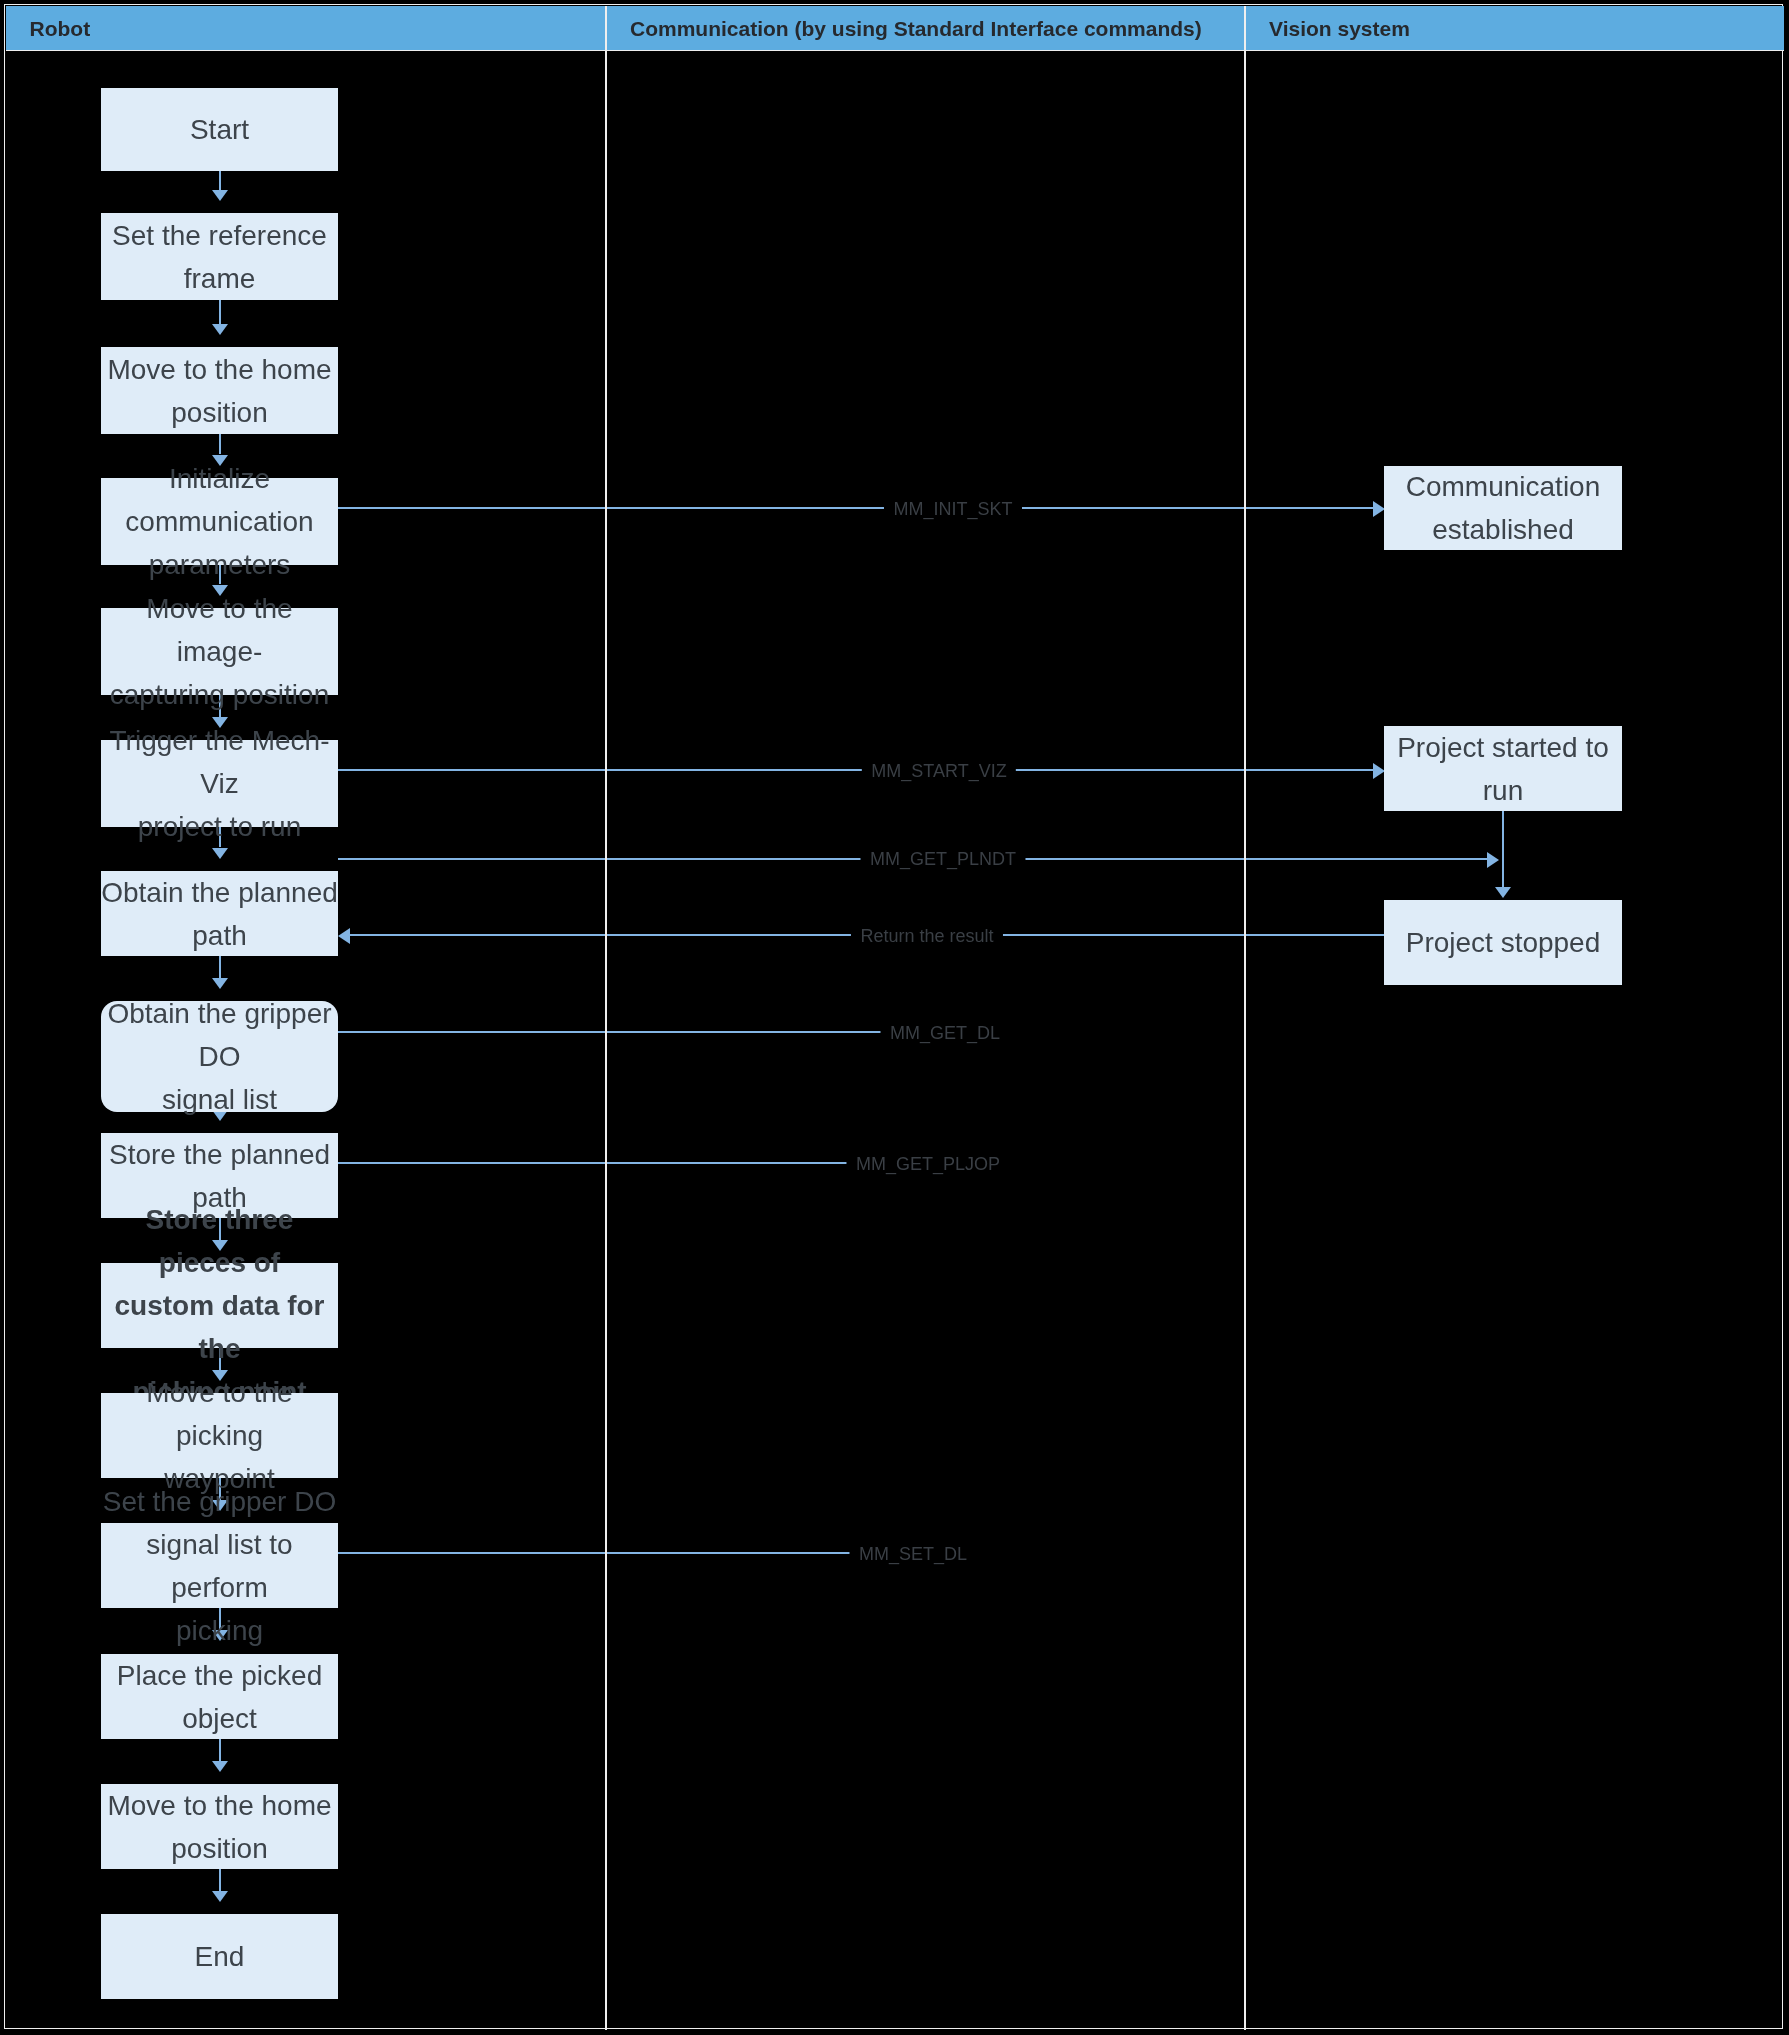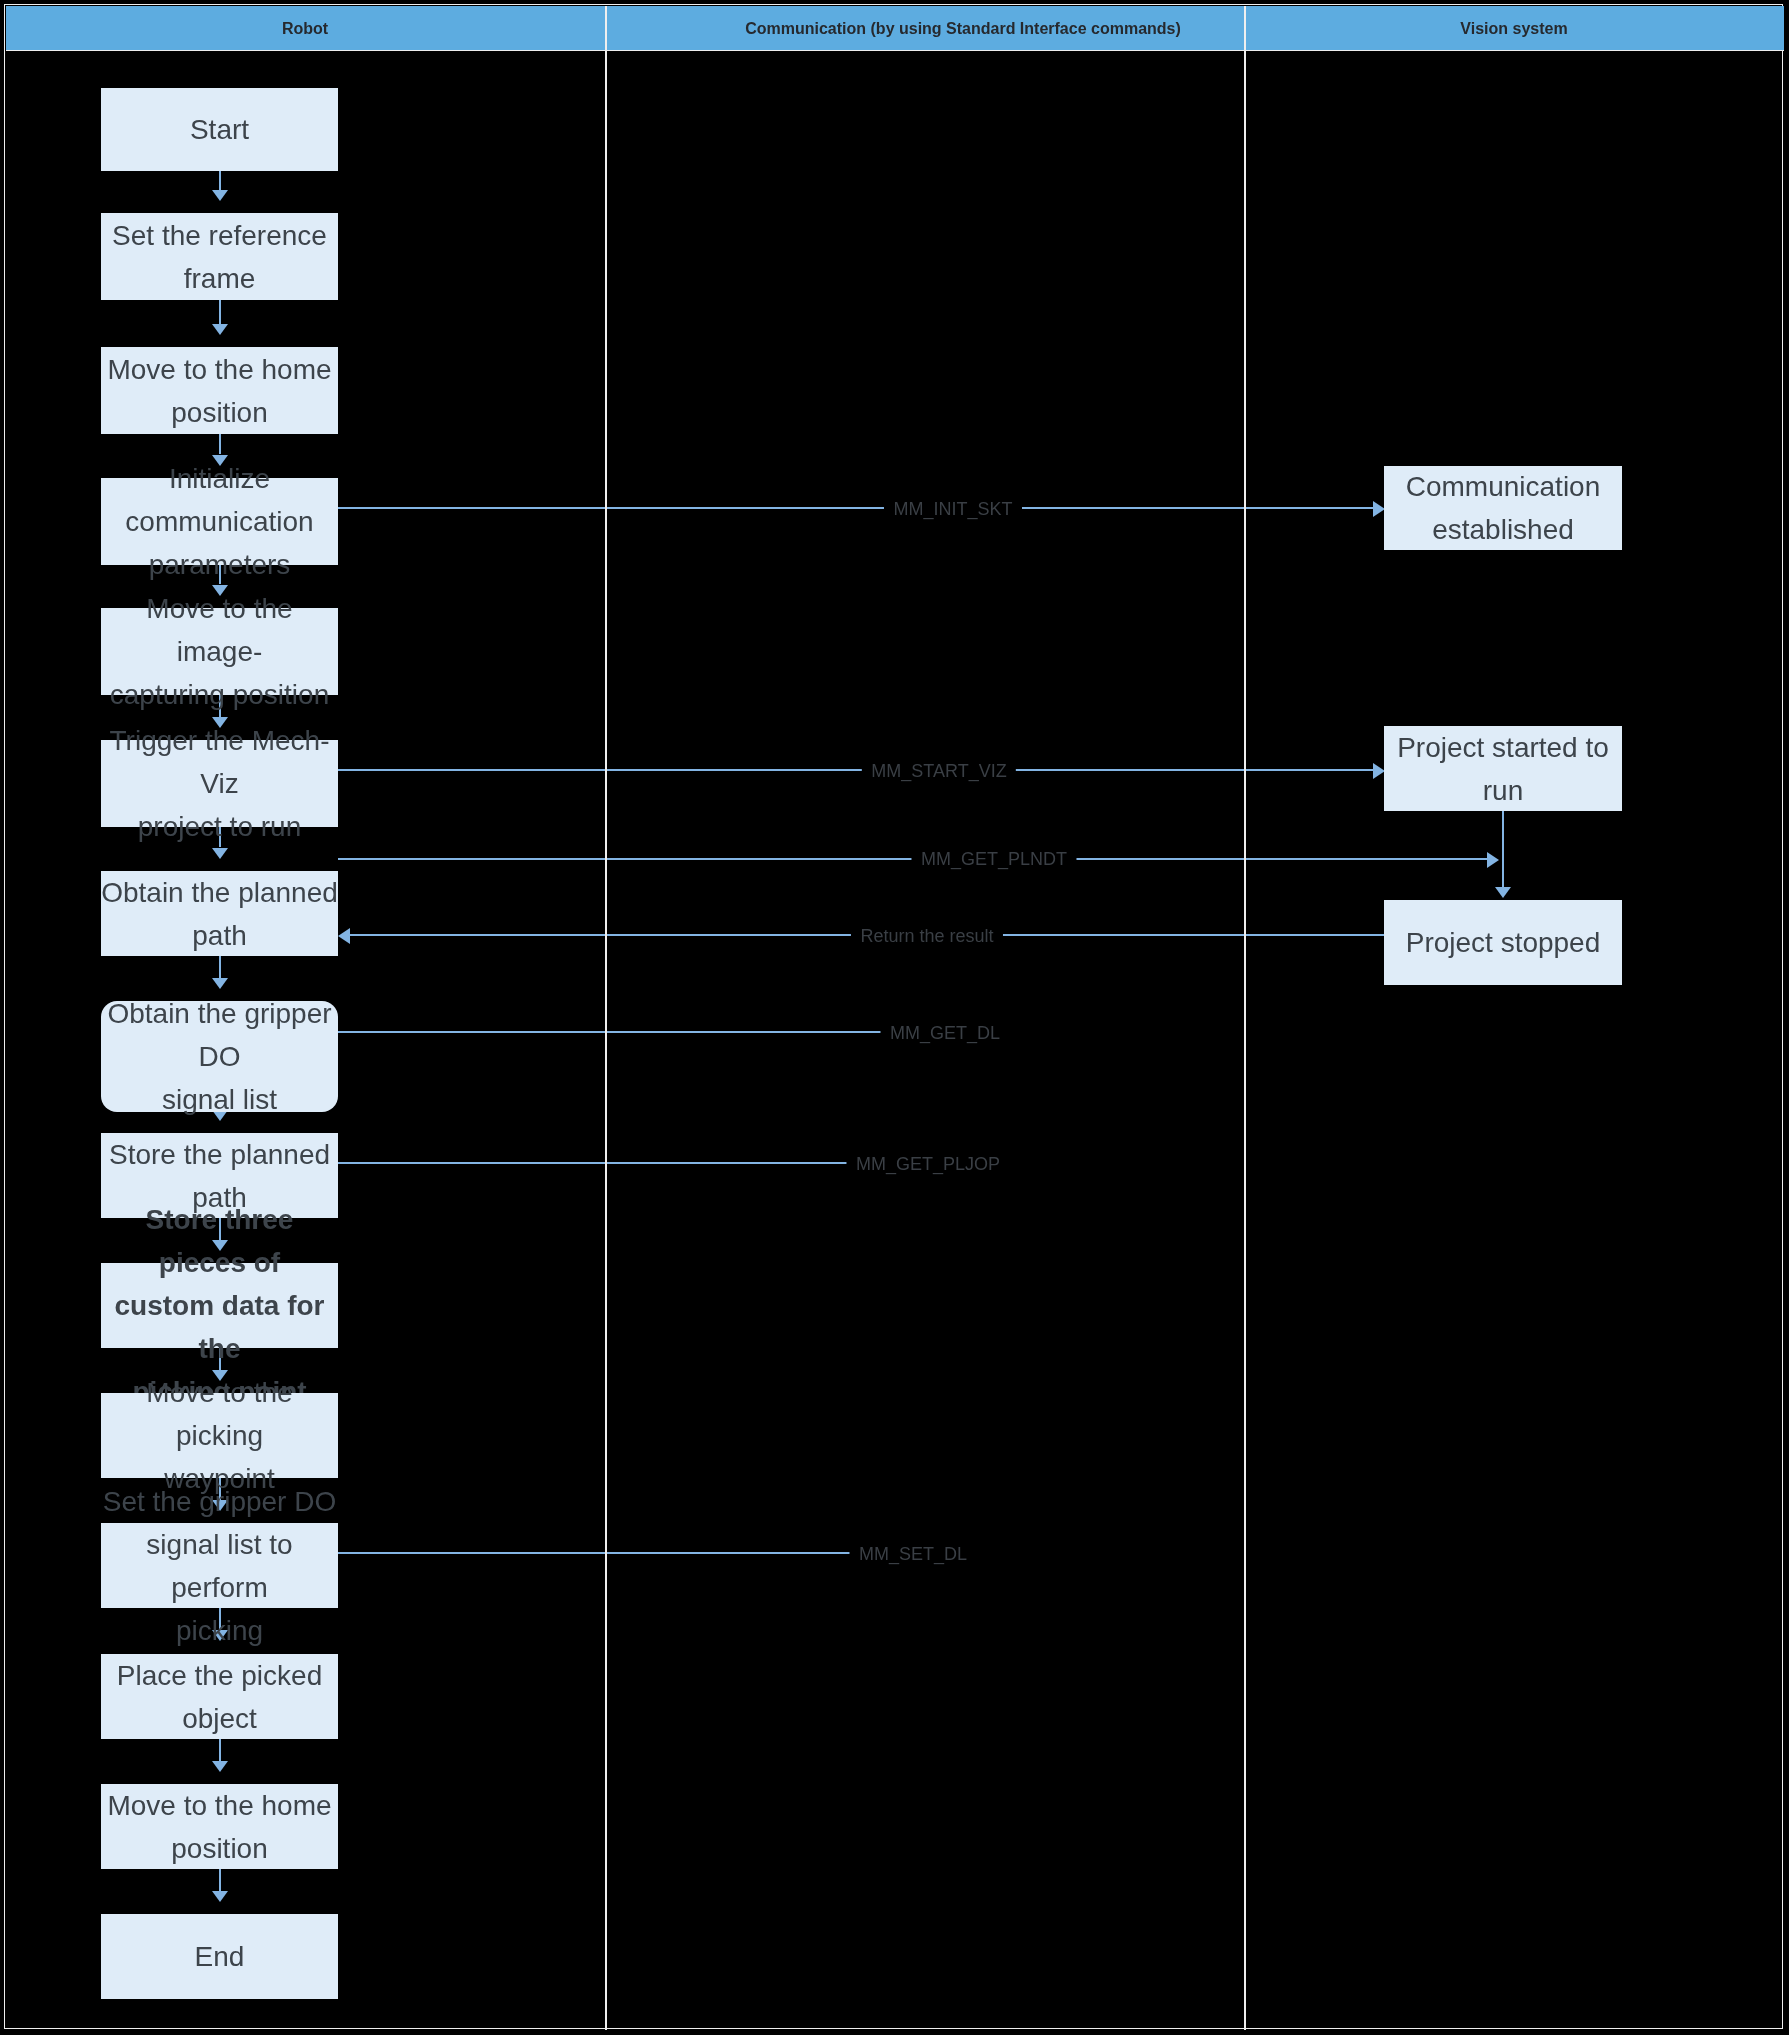--- a/index.html
+++ b/index.html
@@ -11,21 +11,21 @@
     --arrow:#83b4e3;
     --cmd-text:#3a3f45;
     --frame:#efefef;
   }
   html,body{margin:0;padding:0;background:#000;}
   body{font-family:"Liberation Sans","DejaVu Sans",sans-serif;}
   .canvas{position:relative;width:1789px;height:2035px;background:var(--canvas);overflow:hidden;}
   .frame{position:absolute;left:4px;top:4px;width:1777px;height:2023px;border:1.6px solid var(--frame);}
   .divider{position:absolute;top:5.5px;width:1.6px;height:2024px;background:var(--frame);z-index:4;}
   .header-band{position:absolute;left:5.5px;top:5.5px;width:1778px;height:44px;background:var(--header-fill);border-bottom:1.6px solid var(--frame);z-index:3;}
-  .header-label{position:absolute;top:5.5px;height:46px;line-height:46px;text-align:center;font-size:16px;font-weight:bold;color:var(--header-text);z-index:5;}
+  .header-label{position:absolute;top:5.5px;height:46px;line-height:46px;font-size:21px;font-weight:bold;color:var(--header-text);z-index:5;margin-left:24px;}
   .box{position:absolute;background:var(--box-fill);color:var(--box-text);font-size:28px;line-height:43px;display:flex;align-items:center;justify-content:center;text-align:center;white-space:pre-line;overflow:visible;z-index:2;}
   .rbox{left:101px;width:237px;margin-top:12px;}
   .vbox{left:1384px;width:238px;}
   .bold{font-weight:bold;}
   .va{position:absolute;left:219px;width:2.4px;background:var(--arrow);z-index:1;}
   .vah{position:absolute;left:212px;width:0;height:0;border-left:8px solid transparent;border-right:8px solid transparent;border-top:11px solid var(--arrow);z-index:1;}
   .ha{position:absolute;height:2.4px;background:var(--arrow);z-index:1;}
   .hah-r{position:absolute;width:0;height:0;border-top:8px solid transparent;border-bottom:8px solid transparent;border-left:12.6px solid var(--arrow);z-index:1;}
   .hah-l{position:absolute;width:0;height:0;border-top:8px solid transparent;border-bottom:8px solid transparent;border-right:12.6px solid var(--arrow);z-index:1;}
   .cmdlabel{position:absolute;transform:translate(-50%,-50%);background:var(--canvas);padding:0 9.5px;font-size:18px;color:var(--cmd-text);white-space:nowrap;z-index:3;}
@@ -88,21 +88,21 @@
 
   <div class="hah-l" style="left:338px;top:928px;"></div>
   <div class="ha" style="left:350px;top:934px;width:1034px;"></div>
 
   <div class="ha" style="left:338px;top:1031px;width:546px;"></div>
   <div class="ha" style="left:338px;top:1162px;width:511px;"></div>
   <div class="ha" style="left:338px;top:1552px;width:515px;"></div>
 
   <div class="cmdlabel" style="left:953px;top:509px;">MM_INIT_SKT</div>
   <div class="cmdlabel" style="left:939px;top:771px;">MM_START_VIZ</div>
-  <div class="cmdlabel" style="left:994px;top:859px;">MM_GET_PLNDT</div>
+  <div class="cmdlabel" style="left:943px;top:859px;">MM_GET_PLNDT</div>
   <div class="cmdlabel" style="left:927px;top:936px;">Return the result</div>
   <div class="cmdlabel" style="left:945px;top:1033px;">MM_GET_DL</div>
   <div class="cmdlabel" style="left:928px;top:1164px;">MM_GET_PLJOP</div>
   <div class="cmdlabel" style="left:913px;top:1554px;">MM_SET_DL</div>
 
   <div class="box rbox" style="top:76px;height:83px;">Start</div>
   <div class="box rbox" style="top:201px;height:87px;">Set the reference
 frame</div>
   <div class="box rbox" style="top:335px;height:87px;">Move to the home
 position</div>

